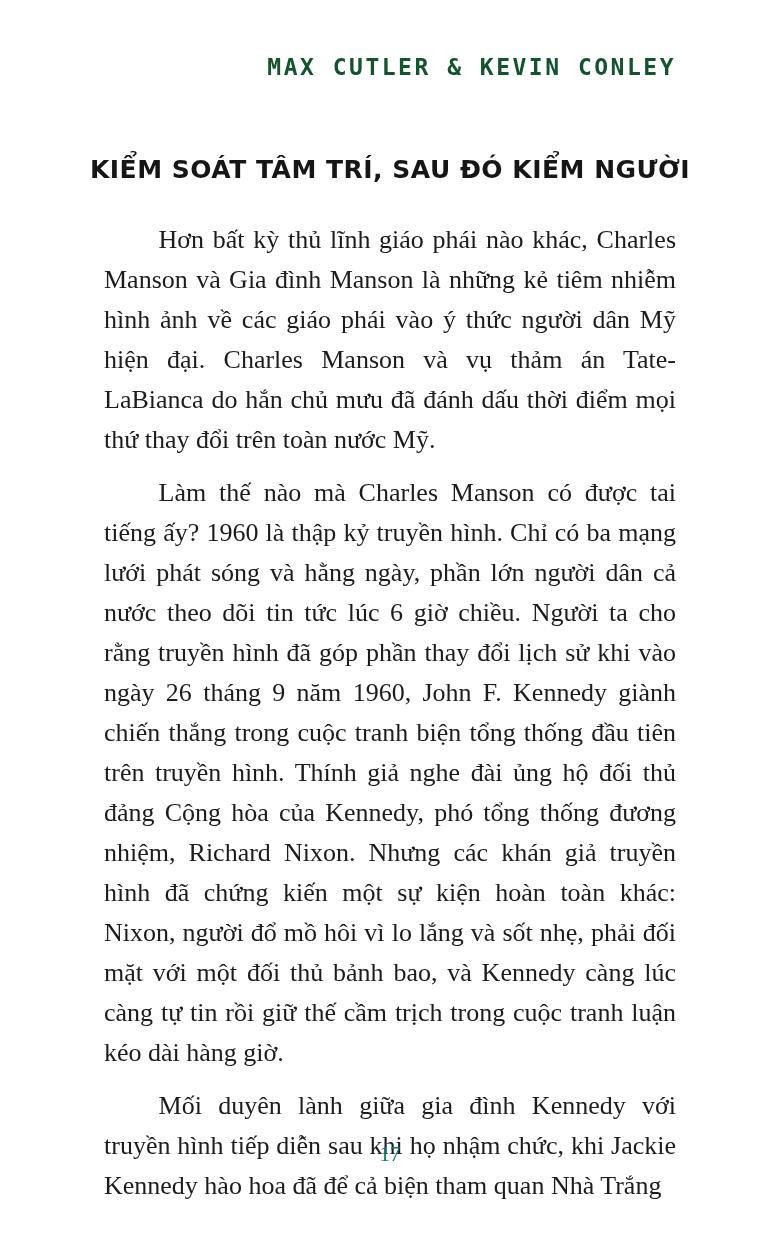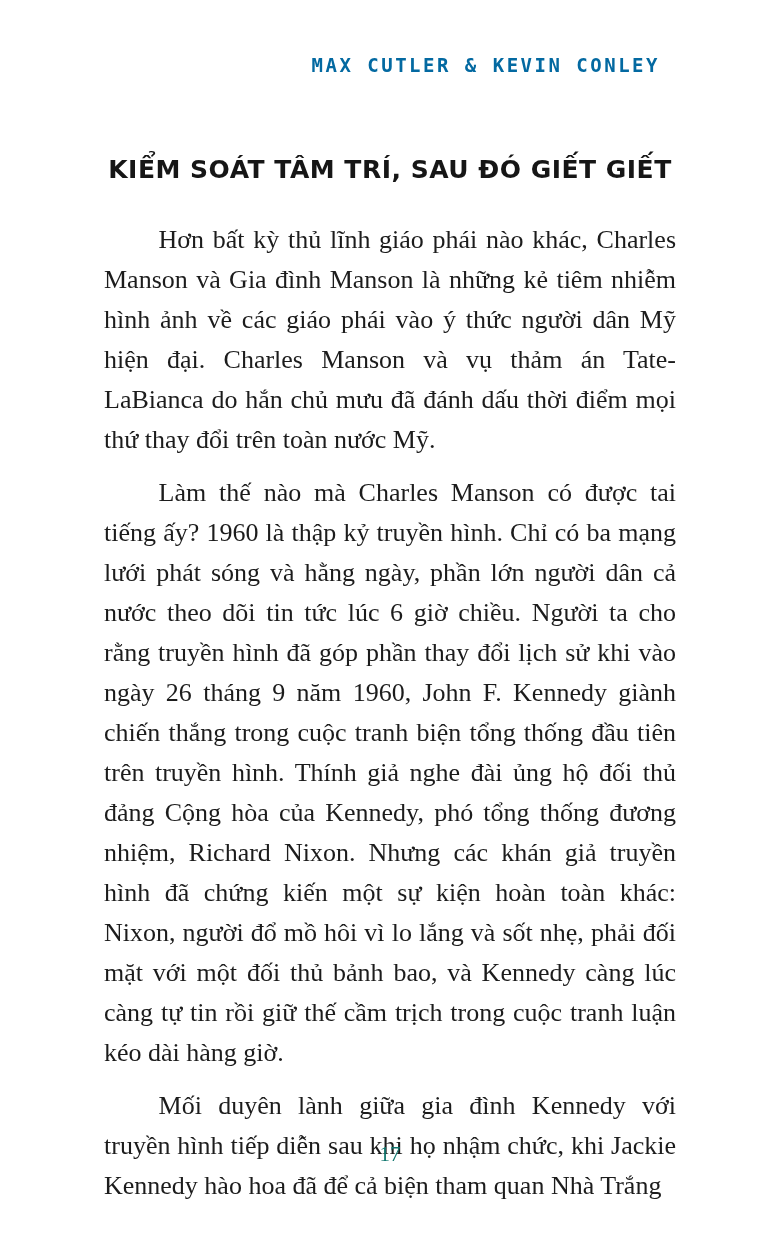--- a/index.html
+++ b/index.html
@@ -12,26 +12,26 @@
     width: 780px;
     height: 1235px;
     background: #ffffff;
     overflow: hidden;
     font-family: "Liberation Serif", "DejaVu Serif", serif;
     color: #1f1f1f;
   }
   .running-head {
     position: absolute;
     top: 54px;
-    right: 120px;
+    right: 104px;
     font-family: "DejaVu Sans Mono", "Liberation Mono", monospace;
     font-weight: bold;
-    font-size: 19px;
+    font-size: 23px;
     letter-spacing: 2.5px;
-    color: #0369a1;
+    color: #14532d;
     white-space: nowrap;
   }
   .chapter-title {
     position: absolute;
     top: 138px;
     left: 0;
     width: 100%;
     text-align: center;
     font-family: "DejaVu Sans", "Liberation Sans", sans-serif;
     font-weight: bold;
@@ -65,21 +65,21 @@
     font-family: "Liberation Serif", "DejaVu Serif", serif;
   }
 </style>
 </head>
 <body>
 
 <div class="book-page">
 
   <div class="running-head">MAX CUTLER &amp; KEVIN CONLEY</div>
 
-  <h1 class="chapter-title">KIỂM SOÁT TÂM TRÍ, SAU ĐÓ GIẾT GIẾT</h1>
+  <h1 class="chapter-title">KIỂM SOÁT TÂM TRÍ, SAU ĐÓ KIỂM NGƯỜI</h1>
 
   <div class="body-text">
     <p>Hơn bất kỳ thủ lĩnh giáo phái nào khác, Charles Manson và Gia đình Manson là những kẻ tiêm nhiễm hình ảnh về các giáo phái vào ý thức người dân Mỹ hiện đại. Charles Manson và vụ thảm án Tate-LaBianca do hắn chủ mưu đã đánh dấu thời điểm mọi thứ thay đổi trên toàn nước Mỹ.</p>
     <p>Làm thế nào mà Charles Manson có được tai tiếng ấy? 1960 là thập kỷ truyền hình. Chỉ có ba mạng lưới phát sóng và hằng ngày, phần lớn người dân cả nước theo dõi tin tức lúc 6 giờ chiều. Người ta cho rằng truyền hình đã góp phần thay đổi lịch sử khi vào ngày 26 tháng 9 năm 1960, John F. Kennedy giành chiến thắng trong cuộc tranh biện tổng thống đầu tiên trên truyền hình. Thính giả nghe đài ủng hộ đối thủ đảng Cộng hòa của Kennedy, phó tổng thống đương nhiệm, Richard Nixon. Nhưng các khán giả truyền hình đã chứng kiến một sự kiện hoàn toàn khác: Nixon, người đổ mồ hôi vì lo lắng và sốt nhẹ, phải đối mặt với một đối thủ bảnh bao, và Kennedy càng lúc càng tự tin rồi giữ thế cầm trịch trong cuộc tranh luận kéo dài hàng giờ.</p>
     <p>Mối duyên lành giữa gia đình Kennedy với truyền hình tiếp diễn sau khi họ nhậm chức, khi Jackie Kennedy hào hoa đã để cả biện tham quan Nhà Trắng</p>
   </div>
 
   <div class="page-number">17</div>
 
 </div>

